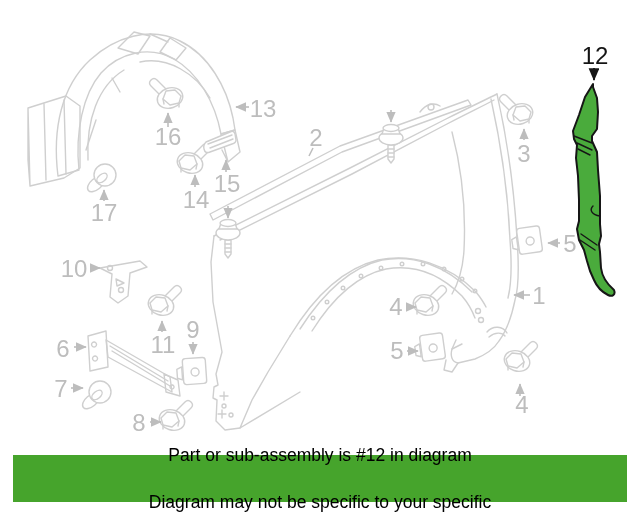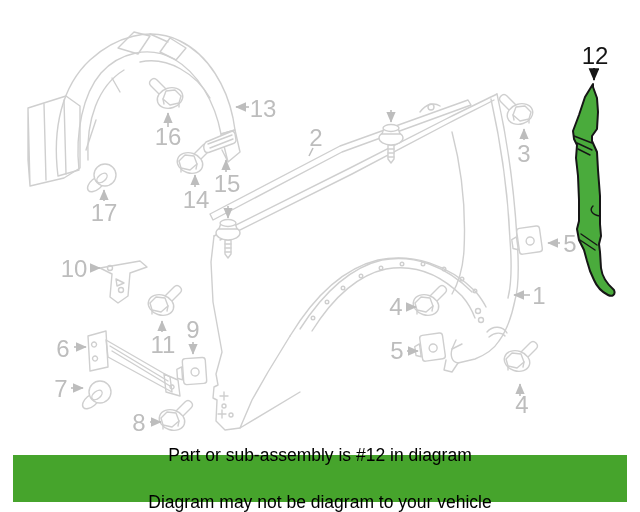--- a/index.html
+++ b/index.html
@@ -193,16 +193,16 @@
     <text class="lbl" x="139" y="431">8</text>
     <text class="lbl" x="396" y="315">4</text>
     <text class="lbl" x="397" y="359">5</text>
     <text class="lbl" x="570" y="252">5</text>
     <text class="lbl" x="522" y="413">4</text>
   </g>
 </svg>
 
 <div class="banner">
   <div>Part or sub-assembly is #12 in diagram</div>
-  <div>Diagram may not be diagram to your vehicle</div>
+  <div>Diagram may not be specific to your specific</div>
 </div>
 
 </div>
 
 </body></html>

